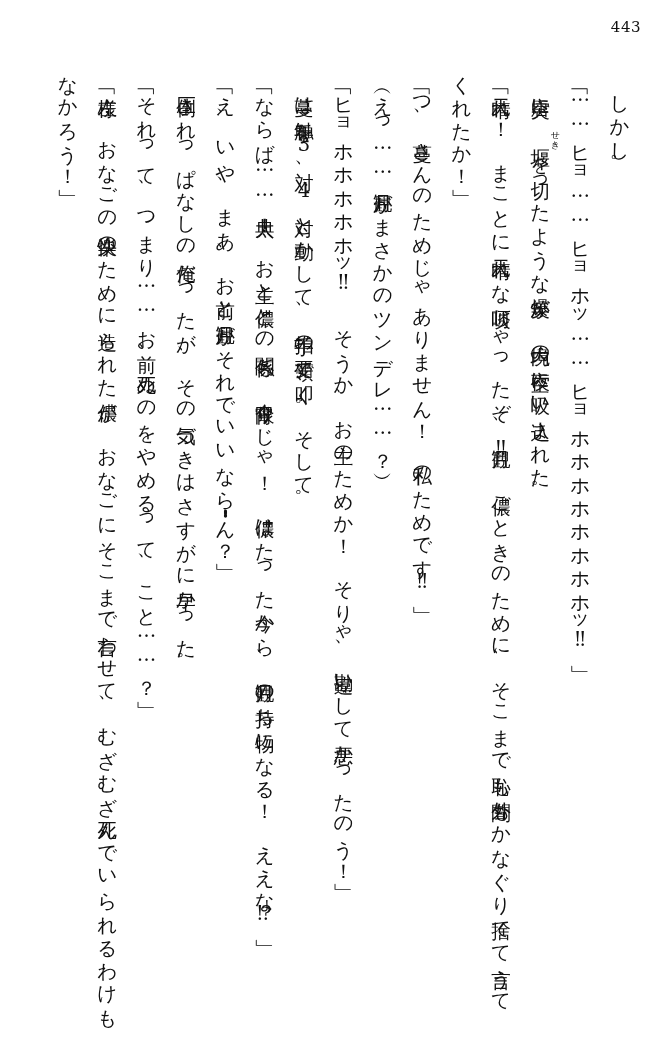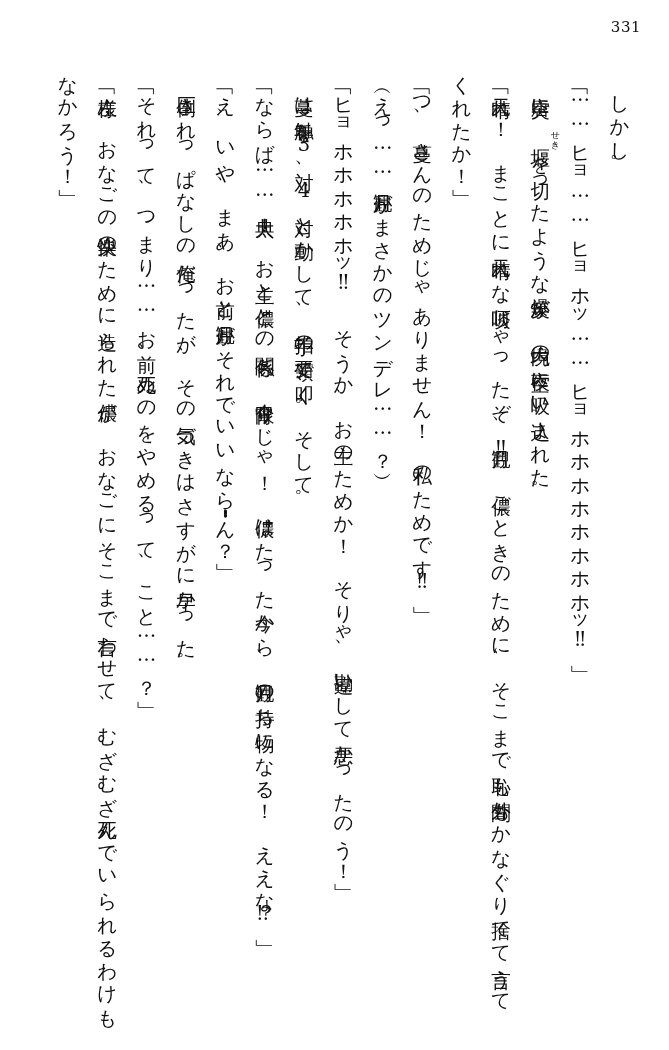--- a/index.html
+++ b/index.html
@@ -58,21 +58,21 @@
     font-size: 9px;
     letter-spacing: 0;
     line-height: 1;
   }
 </style>
 </head>
 <body>
 
 <div class="page">
 
-  <div class="page-number">331</div>
+  <div class="page-number">443</div>
 
   <div class="text-body" id="text-body">
       <p>しかし。</p>
       <p>「……ヒョ……ヒョホッ……ヒョホホホホホホホホッ‼」</p>
       <p>唐突に、<ruby>堰<rt>せき</rt></ruby>を切ったような爆笑が、境内の夜空に吸い込まれた。</p>
       <p>「天晴れ！　まことに天晴れな啖呵じゃったぞ、観月‼　儂ごときのために、そこまで恥も外聞もかなぐり捨てて言うてくれたか！」</p>
       <p>「つ、蔓さんのためじゃありません！　私のためです‼」</p>
       <p>（えっ……観月がまさかのツンデレ……？）</p>
       <p>「ヒョホホホホホッ‼　そうか、お主のためか！　そりゃ、勘違いして悪かったのう！」</p>
       <p>蔓は触手を3対、4対と動かして、拍手の要領で叩く。そして。</p>

